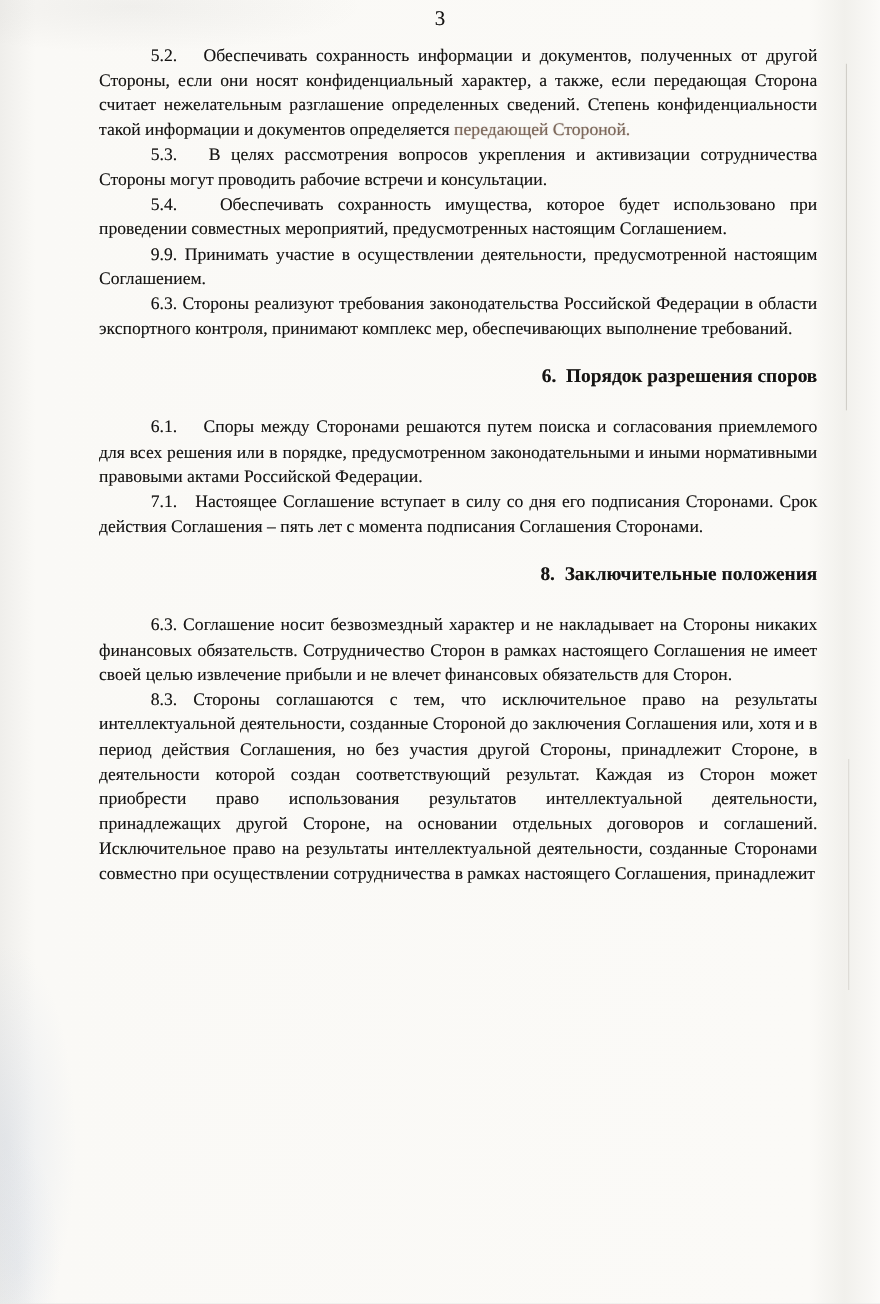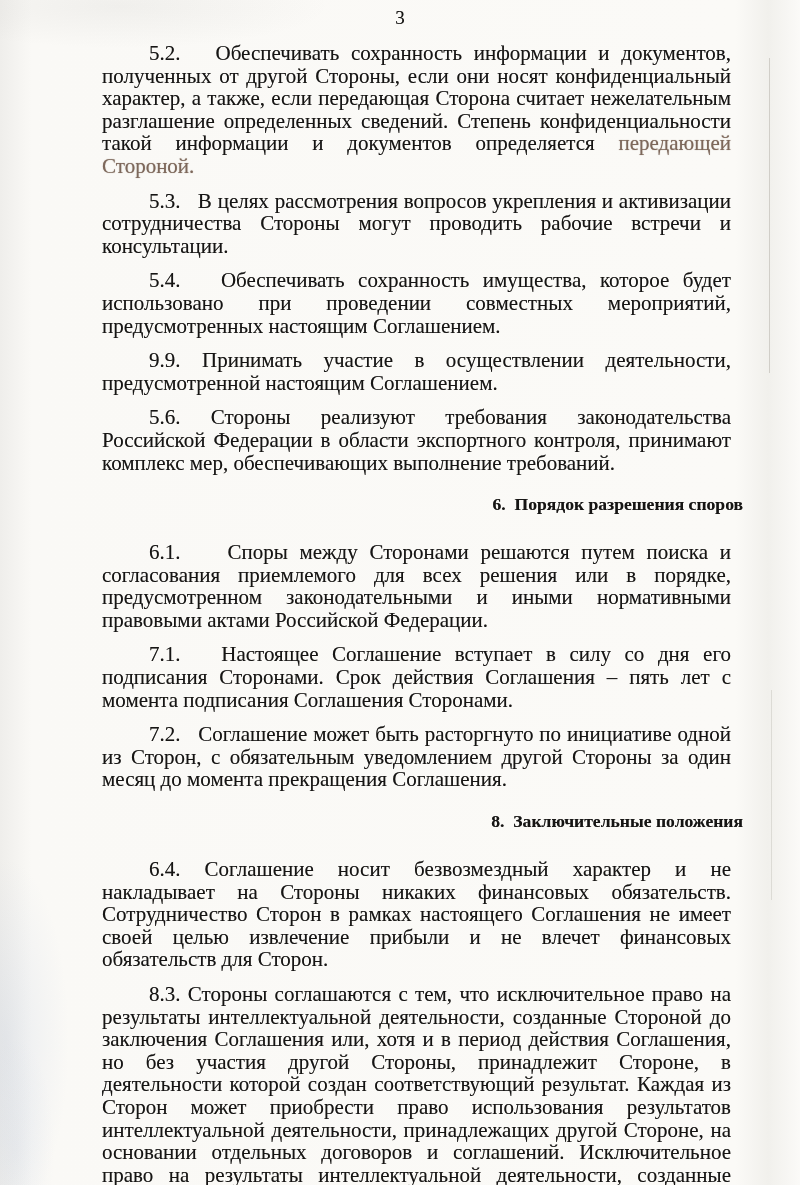--- a/index.html
+++ b/index.html
@@ -17,21 +17,21 @@
       radial-gradient(300px 60px at 120px 6px, rgba(120,120,118,.08), transparent 70%),
       linear-gradient(90deg,#efeeeb 0%,#faf9f6 4%,#fbfaf7 92%,#f1f0ec 96%,#fbfaf8 100%);
   }
   .inner{padding:4px 57px 0 90px;}
   .pagenum{
     text-align:center;font-size:19px;line-height:24px;
     margin:2px -57px 10px -90px;
     text-shadow:0 0 .5px rgba(30,28,26,.5);
   }
   p.para{
-    margin:12px;font-size:21px;line-height:22.6px;
+    margin:0;font-size:16px;line-height:22.6px;
     text-align:justify;text-indent:47px;
     text-shadow:0 0 .5px rgba(30,28,26,.45);
   }
   h2.sect{
     font-size:17.6px;line-height:23px;font-weight:bold;text-align:right;
     margin:19px 0 25px 0;
     text-shadow:0 0 .6px rgba(30,28,26,.55);
   }
   .faded{
     color:#7d685b;
@@ -51,26 +51,25 @@
   <div class="edge-line low"></div>
 
   <div class="inner">
 
     <div class="pagenum">3</div>
 
     <p class="para"><span>5.2.&nbsp;&nbsp;&nbsp;Обеспечивать сохранность информации и документов, полученных от другой Стороны, если они носят конфиденциальный характер, а также, если передающая Сторона считает нежелательным разглашение определенных сведений. Степень конфиденциальности такой информации и документов определяется </span><span class="faded">передающей Стороной.</span></p>
     <p class="para">5.3.&nbsp;&nbsp;&nbsp;В целях рассмотрения вопросов укрепления и активизации сотрудничества Стороны могут проводить рабочие встречи и консультации.</p>
     <p class="para">5.4.&nbsp;&nbsp;&nbsp;Обеспечивать сохранность имущества, которое будет использовано при проведении совместных мероприятий, предусмотренных настоящим Соглашением.</p>
     <p class="para">9.9. Принимать участие в осуществлении деятельности, предусмотренной настоящим Соглашением.</p>
-    <p class="para">5.6. Стороны реализуют требования законодательства Российской Федерации в области экспортного контроля, принимают комплекс мер, обеспечивающих выполнение требований.</p>
+    <p class="para">6.3. Стороны реализуют требования законодательства Российской Федерации в области экспортного контроля, принимают комплекс мер, обеспечивающих выполнение требований.</p>
 
     <h2 class="sect">6.&nbsp;&nbsp;Порядок разрешения споров</h2>
     <p class="para">6.1.&nbsp;&nbsp;&nbsp;&nbsp;Споры между Сторонами решаются путем поиска и согласования приемлемого для всех решения или в порядке, предусмотренном законодательными и иными нормативными правовыми актами Российской Федерации.</p>
 
     <p class="para">7.1.&nbsp;&nbsp;&nbsp;Настоящее Соглашение вступает в силу со дня его подписания Сторонами. Срок действия Соглашения – пять лет с момента подписания Соглашения Сторонами.</p>
-    <p class="para">7.2.&nbsp;&nbsp;&nbsp;Соглашение может быть расторгнуто по инициативе одной из Сторон, с обязательным уведомлением другой Стороны за один месяц до момента прекращения Соглашения.</p>
 
     <h2 class="sect">8.&nbsp;&nbsp;Заключительные положения</h2>
-    <p class="para">6.4. Соглашение носит безвозмездный характер и не накладывает на Стороны никаких финансовых обязательств. Сотрудничество Сторон в рамках настоящего Соглашения не имеет своей целью извлечение прибыли и не влечет финансовых обязательств для Сторон.</p>
+    <p class="para">6.3. Соглашение носит безвозмездный характер и не накладывает на Стороны никаких финансовых обязательств. Сотрудничество Сторон в рамках настоящего Соглашения не имеет своей целью извлечение прибыли и не влечет финансовых обязательств для Сторон.</p>
     <p class="para">8.3. Стороны соглашаются с тем, что исключительное право на результаты интеллектуальной деятельности, созданные Стороной до заключения Соглашения или, хотя и в период действия Соглашения, но без участия другой Стороны, принадлежит Стороне, в деятельности которой создан соответствующий результат. Каждая из Сторон может приобрести право использования результатов интеллектуальной деятельности, принадлежащих другой Стороне, на основании отдельных договоров и соглашений. Исключительное право на результаты интеллектуальной деятельности, созданные Сторонами совместно при осуществлении сотрудничества в рамках настоящего Соглашения, принадлежит</p>
 
   </div>
 </div>
 
 </body></html>

